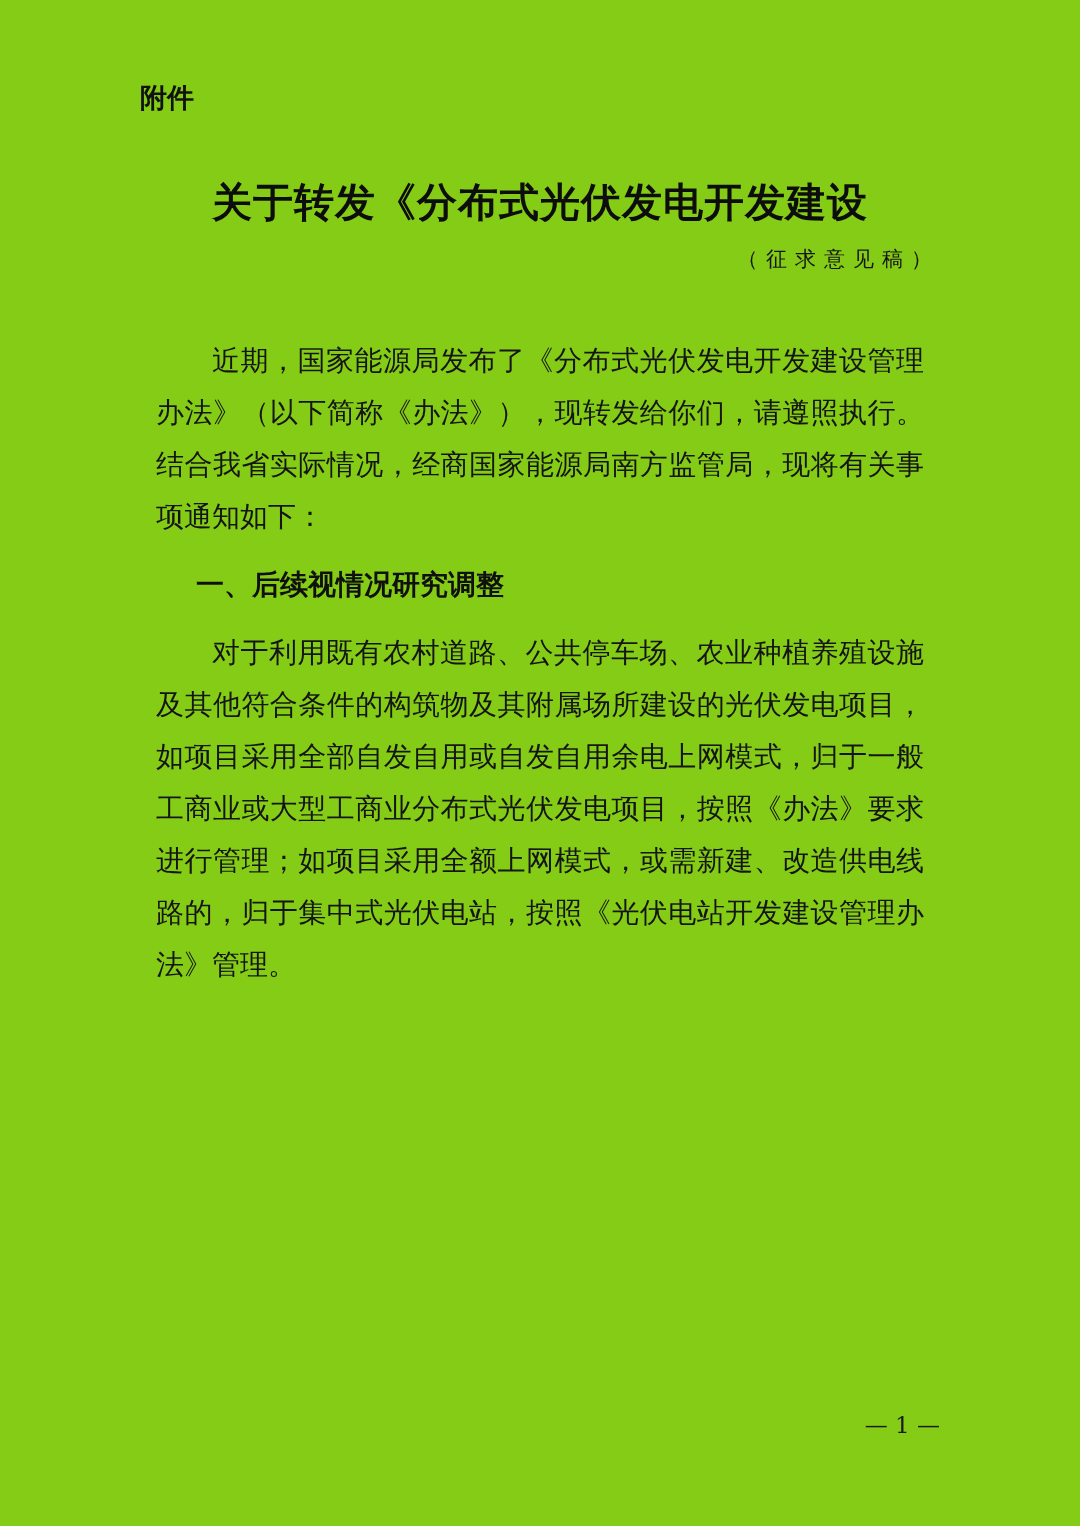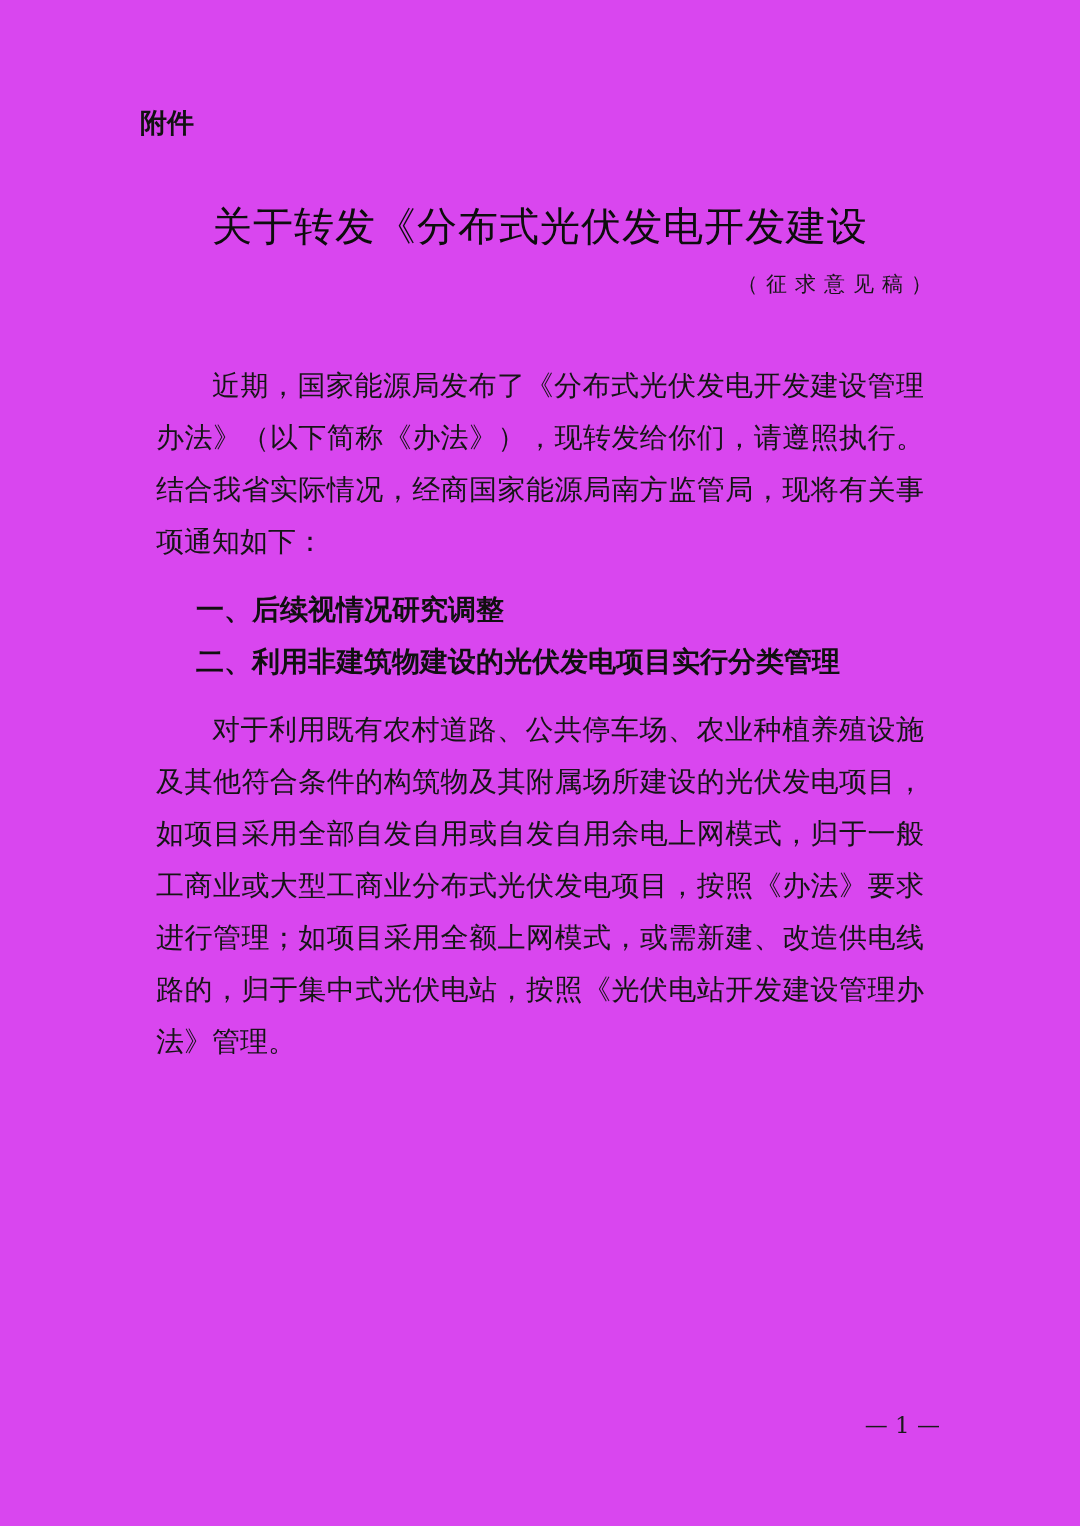--- a/index.html
+++ b/index.html
@@ -10,35 +10,35 @@
   body {
     width: 1080px;
     height: 1526px;
     position: relative;
     color: #1a1a1a;
   }
   .page {
     position: absolute;
     inset: 0;
     box-sizing: border-box;
-    padding: 108px 140px 0 140px;
-    background: #d946ef;
+    padding: 83px 140px 0 140px;
+    background: #84cc16;
   }
   .attachment {
     font-family: "Liberation Sans", sans-serif;
     font-weight: 700;
     font-size: 27px;
     line-height: 30px;
     color: #111111;
   }
   .title {
     margin: 60px 0 0 0;
     text-align: center;
     font-family: "DejaVu Serif", serif;
-    font-weight: 400;
+    font-weight: 700;
     font-size: 40px;
     line-height: 57px;
     letter-spacing: 1px;
     color: #0d0d0d;
   }
   .title-line { display: block; }
   .subtitle {
     margin-top: 13px;
     text-align: right;
     font-family: "DejaVu Serif", serif;
@@ -88,19 +88,18 @@
     <span class="title-line">关于转发《分布式光伏发电开发建设</span>
   </h1>
 
   <div class="subtitle">（征求意见稿）</div>
 
   <p class="body-para intro">近期，国家能源局发布了《分布式光伏发电开发建设管理办法》（以下简称《办法》），现转发给你们，请遵照执行。结合我省实际情况，经商国家能源局南方监管局，现将有关事项通知如下：</p>
 
   <h2 class="section-heading">一、后续视情况研究调整</h2>
 
 
-  <h2 class="section-heading">二、利用非建筑物建设的光伏发电项目实行分类管理</h2>
 
   <p class="body-para">对于利用既有农村道路、公共停车场、农业种植养殖设施及其他符合条件的构筑物及其附属场所建设的光伏发电项目，如项目采用全部自发自用或自发自用余电上网模式，归于一般工商业或大型工商业分布式光伏发电项目，按照《办法》要求进行管理；如项目采用全额上网模式，或需新建、改造供电线路的，归于集中式光伏电站，按照《光伏电站开发建设管理办法》管理。</p>
 
   <div class="footer">— 1 —</div>
 
 </div>
 
 </body></html>

